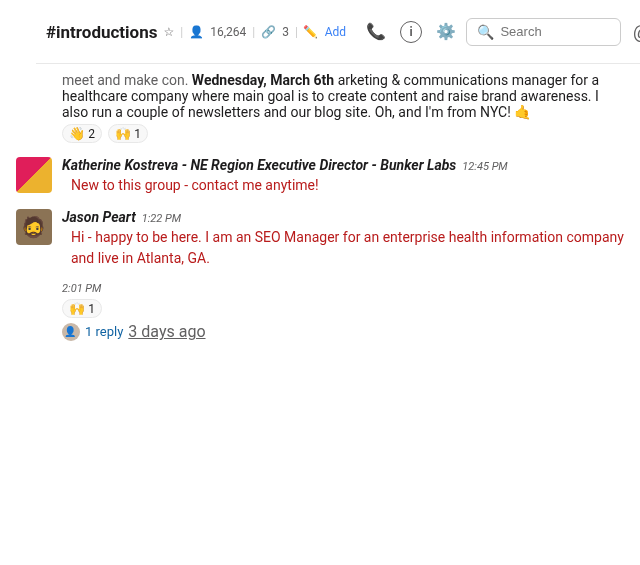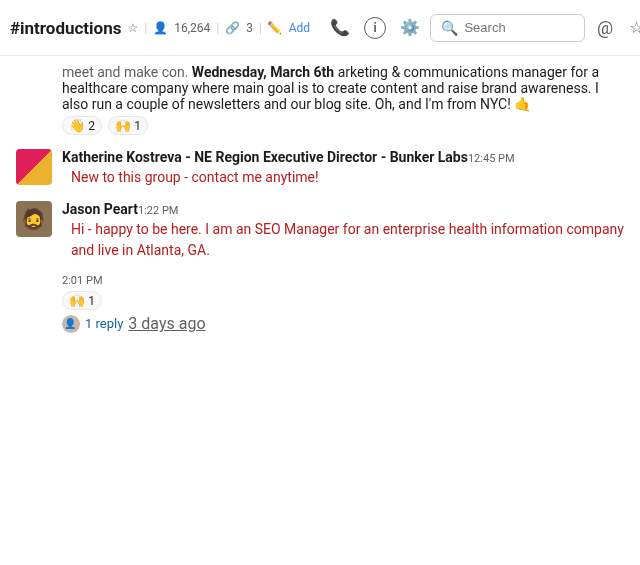--- a/index.html
+++ b/index.html
@@ -11,24 +11,25 @@
       overflow: hidden;
       font-size: 14px;
       color: #1d1c1d;
     }
 
     
     .header {
       display: flex;
       align-items: center;
       padding: 0 10px;
-      height: 56px;
+      height: 64px;
       border-bottom: 1px solid #e8e8e8;
       background: #fff;
       gap: 6px;
+      margin-left: 36px;
     }
     .header-title {
       font-size: 17px;
       font-weight: 700;
       color: #1d1c1d;
       white-space: nowrap;
     }
     .header-meta {
       display: flex;
       align-items: center;
@@ -136,21 +137,23 @@
       background: #c9b8a8;
       display: flex;
       align-items: center;
       justify-content: center;
       font-size: 18px;
     }
     .message-body { flex: 1; }
     .message-header {
       display: flex;
       align-items: baseline;
+      gap: 6px;
       margin-bottom: 2px;
+      font-style: italic;
     }
     .sender-name {
       font-weight: 700;
       font-size: 14px;
       color: #1d1c1d;
     }
     .timestamp {
       font-size: 11px;
       color: #616061;
     }

